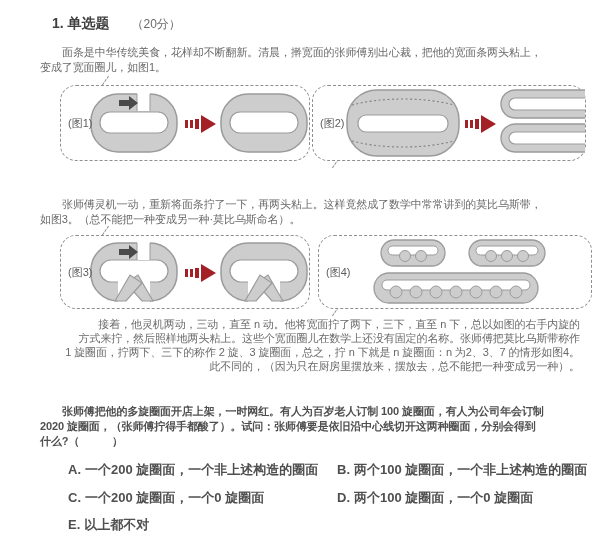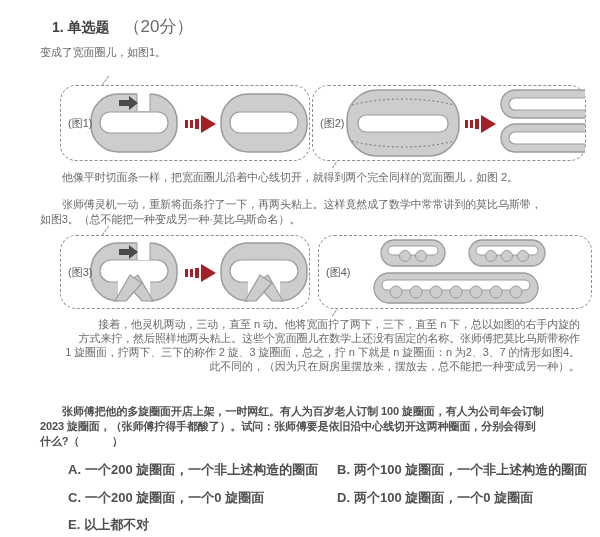--- a/index.html
+++ b/index.html
@@ -1,21 +1,21 @@
 <!DOCTYPE html>
 <html><head>
 <meta charset="utf-8">
 <style>
   html,body{margin:0;padding:0;background:#fff;}
   .page{
     position:relative;width:600px;height:537px;background:#ffffff;overflow:hidden;
     font-family:"Liberation Sans","DejaVu Sans",sans-serif;color:#696969;
   }
   .header{position:absolute;left:52px;top:15px;font-size:14px;font-weight:bold;color:#3f3f3f;}
-  .header .hpoints{font-size:17px;font-weight:normal;color:#6a6a6a;margin-left:10px;}
+  .header .hpoints{font-size:12px;font-weight:normal;color:#6a6a6a;margin-left:18px;}
   .para{position:absolute;left:40px;width:540px;}
   .line{white-space:nowrap;font-size:11px;letter-spacing:-0.1px;line-height:15px;color:#696969;}
   .lh14 .line{line-height:14px;text-align:right;}
   .indent{text-indent:22px;}
   .bold .line{font-weight:bold;color:#4f4f4f;}
   .figbox{
     position:absolute;border:1.6px dashed #8f8f8f;border-radius:16px;background:#fff;
   }
   .figlabel{
     position:absolute;left:7px;top:50%;transform:translateY(-50%);
@@ -31,20 +31,21 @@
 
 <div class="page">
 
   <div class="header">
     <span>1.</span>
     <span>单选题</span>
     <span class="hpoints">（20分）</span>
   </div>
 
   <div class="para" style="top:45px">
+    <div class="line indent">面条是中华传统美食，花样却不断翻新。清晨，擀宽面的张师傅别出心裁，把他的宽面条两头粘上，</div>
     <div class="line">变成了宽面圈儿，如图1。</div>
   </div>
 
   <span class="tail" style="left:100px;top:80px;transform:rotate(-55deg)"></span>
   <span class="tail" style="left:330px;top:163px;transform:rotate(-55deg)"></span>
 
   <div class="figbox" style="left:60px;top:85px;width:248px;height:74px">
     <svg class="figsvg" viewBox="0 0 248 74">
 
       <g transform="translate(30,8)">
@@ -93,23 +94,20 @@
         <rect x="8" y="8" width="84" height="12" rx="6" fill="#ffffff" stroke="#9b9b9b" stroke-width="1.1"></rect>
       </g>
       <g transform="translate(188,38)">
         <rect x="0" y="0" width="100" height="28" rx="14" fill="#cdcdcd" stroke="#9b9b9b" stroke-width="1.4"></rect>
         <rect x="8" y="8" width="84" height="12" rx="6" fill="#ffffff" stroke="#9b9b9b" stroke-width="1.1"></rect>
       </g>
     </svg>
     <div class="figlabel">(图2)</div>
   </div>
 
-  <div class="para" style="top:170px">
-    <div class="line indent">他像平时切面条一样，把宽面圈儿沿着中心线切开，就得到两个完全同样的宽面圈儿，如图 2。</div>
-  </div>
 
   <div class="para" style="top:197px">
     <div class="line indent">张师傅灵机一动，重新将面条拧了一下，再两头粘上。这样竟然成了数学中常常讲到的莫比乌斯带，</div>
     <div class="line">如图3。（总不能把一种变成另一种·莫比乌斯命名）。</div>
   </div>
 
   <span class="tail" style="left:100px;top:230px;transform:rotate(-55deg)"></span>
   <span class="tail" style="left:330px;top:311px;transform:rotate(-55deg)"></span>
 
   <div class="figbox" style="left:60px;top:235px;width:248px;height:72px">
@@ -180,21 +178,21 @@
 
   <div class="para lh14" style="top:317px">
     <div class="line indent">接着，他灵机两动，三动，直至 n 动。他将宽面拧了两下，三下，直至 n 下，总以如图的右手内旋的</div>
     <div class="line">方式来拧，然后照样地两头粘上。这些个宽面圈儿在数学上还没有固定的名称。张师傅把莫比乌斯带称作</div>
     <div class="line">1 旋圈面，拧两下、三下的称作 2 旋、3 旋圈面，总之，拧 n 下就是 n 旋圈面：n 为2、3、7 的情形如图4。</div>
     <div class="line">此不同的，（因为只在厨房里摆放来，摆放去，总不能把一种变成另一种）。</div>
   </div>
 
   <div class="para bold" style="top:404px">
     <div class="line indent">张师傅把他的多旋圈面开店上架，一时网红。有人为百岁老人订制 100 旋圈面，有人为公司年会订制</div>
-    <div class="line">2023 旋圈面，（张师傅拧得手都酸了）。试问：张师傅要是依旧沿中心线切开这两种圈面，分别会得到</div>
+    <div class="line">2020 旋圈面，（张师傅拧得手都酸了）。试问：张师傅要是依旧沿中心线切开这两种圈面，分别会得到</div>
     <div class="line">什么?（　　　）</div>
   </div>
 
   <div class="option" style="left:68px;top:461px">
     <span class="okey">A.</span><span>一个200 旋圈面，一个非上述构造的圈面</span>
   </div>
   <div class="option" style="left:337px;top:461px">
     <span class="okey">B.</span><span>两个100 旋圈面，一个非上述构造的圈面</span>
   </div>
   <div class="option" style="left:68px;top:489px">

